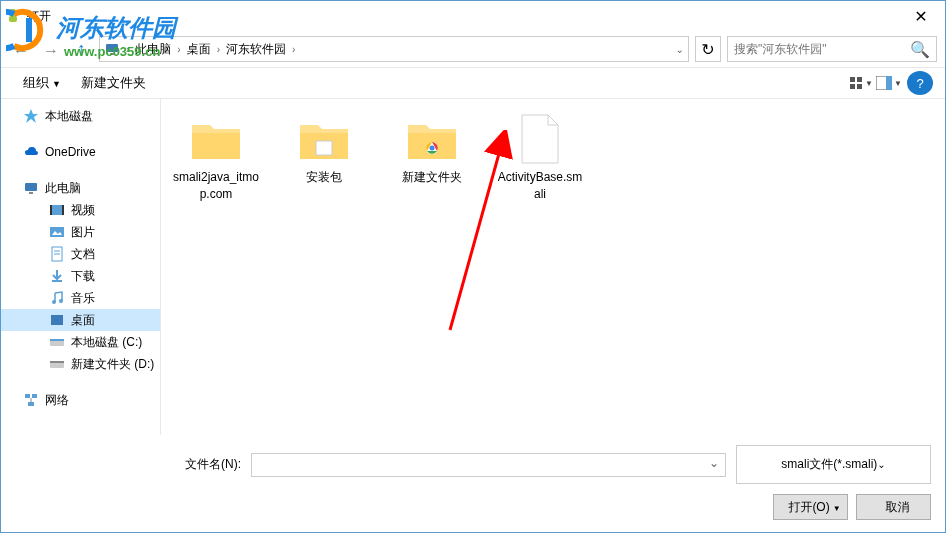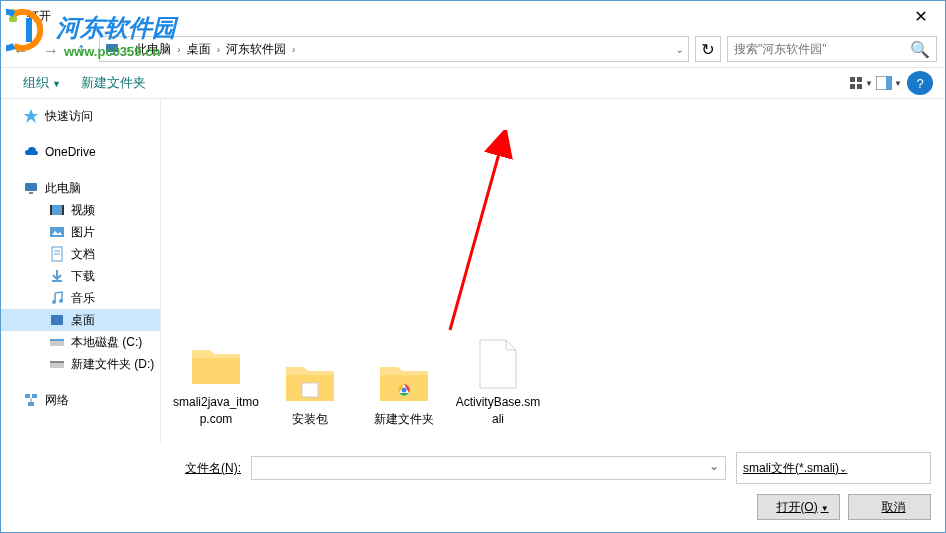--- a/index.html
+++ b/index.html
@@ -19,49 +19,49 @@
 .breadcrumb .pc-icon { width: 16px; height: 16px; margin-right: 4px; }
 .breadcrumb .crumb { padding: 0 4px; cursor: pointer; }
 .breadcrumb .chevron { font-size: 10px; color: #666; padding: 0 2px; }
 .breadcrumb .dropdown { margin-left: auto; font-size: 10px; color: #666; }
 .refresh-btn { width: 26px; height: 26px; border: 1px solid #ccc; display: flex; align-items: center; justify-content: center; cursor: pointer; }
 .search-box { width: 210px; height: 26px; border: 1px solid #ccc; display: flex; align-items: center; padding: 0 6px; }
 .search-box input { flex: 1; border: none; outline: none; font-size: 12px; color: #999; }
 .search-box .search-icon { color: #666; }
 
 .toolbar { height: 32px; display: flex; align-items: center; padding: 0 12px; border-top: 1px solid #e8e8e8; border-bottom: 1px solid #e8e8e8; }
-.toolbar .tb-item { font-size: 13px; color: #0f766e; cursor: pointer; padding: 4px 10px; }
+.toolbar .tb-item { font-size: 13px; color: #000000; cursor: pointer; padding: 4px 10px; }
 .toolbar .tb-item .dd { font-size: 9px; margin-left: 3px; }
 .toolbar .spacer { flex: 1; }
 .toolbar .view-btn { width: 28px; height: 24px; display: flex; align-items: center; justify-content: center; cursor: pointer; color: #444; border: 1px solid transparent; }
 .toolbar .view-btn .dd { font-size: 8px; margin-left: 2px; }
 .toolbar .help-btn { width: 26px; height: 24px; border-radius: 50%; background: #1979ca; color: #fff; display: flex; align-items: center; justify-content: center; font-size: 13px; margin-left: 4px; cursor: pointer; }
 
 .body { flex: 1; display: flex; overflow: hidden; }
 
 .sidebar { width: 160px; border-right: 1px solid #e8e8e8; padding: 6px 0; overflow-y: auto; }
 .side-item { display: flex; align-items: center; height: 22px; padding-left: 22px; font-size: 12px; cursor: pointer; gap: 6px; }
 .side-item.child { padding-left: 48px; }
 .side-item.selected { background: #cce8ff; }
 .side-item .icon { width: 16px; height: 16px; flex-shrink: 0; }
 .side-spacer { height: 14px; }
 
-.content { flex: 1; padding: 14px 10px; display: flex; gap: 4px; align-items: flex-end; }
+.content { flex: 1; padding: 14px 10px; display: flex; gap: 18px; align-items: flex-start; }
 .file-item { width: 90px; display: flex; flex-direction: column; align-items: center; cursor: pointer; }
 .file-item .thumb { width: 64px; height: 52px; display: flex; align-items: center; justify-content: center; }
 .file-item .label { font-size: 12px; text-align: center; margin-top: 4px; line-height: 1.4; word-break: break-all; }
 
-.footer { padding: 10px 14px 12px; text-decoration: underline; }
+.footer { padding: 10px 14px 12px; }
 .footer-row { display: flex; align-items: center; gap: 10px; justify-content: flex-end; }
 .footer-row .fn-label { font-size: 12px; }
 .footer-row .fn-input { width: 475px; height: 24px; border: 1px solid #ccc; padding: 0 6px; font-size: 12px; position: relative; }
 .footer-row .fn-input::after { content: "⌄"; position: absolute; right: 6px; top: 2px; color: #666; }
-.footer-row .filter-select { width: 195px; height: 32px; border: 1px solid #ccc; font-size: 12px; padding: 0 6px; display: flex; align-items: center; justify-content: flex-start; cursor: pointer; }
+.footer-row .filter-select { width: 195px; height: 39px; border: 1px solid #ccc; font-size: 12px; padding: 0 6px; display: flex; align-items: center; justify-content: center; cursor: pointer; }
 .footer-btns { display: flex; gap: 8px; justify-content: flex-end; margin-top: 10px; }
-.footer-btns button { width: 83px; height: 26px; font-size: 12px; border: 1px solid #adadad; background: #e1e1e1; cursor: pointer; padding-left: 8px; }
+.footer-btns button { width: 75px; height: 26px; font-size: 12px; border: 1px solid #adadad; background: #e1e1e1; cursor: pointer; padding-left: 8px; }
 .footer-btns button .dd { font-size: 8px; margin-left: 3px; }
 
 .watermark { position: absolute; top: 6px; left: 6px; z-index: 100; pointer-events: none; }
 .arrow-overlay { position: absolute; left: 430px; top: 130px; z-index: 50; pointer-events: none; }
 </style>
 </head>
 <body>
 
 <div class="dialog">
 
@@ -142,21 +142,21 @@
     </div>
     <div class="help-btn">?</div>
   </div>
 
   <div class="body">
     <div class="sidebar">
       <div class="side-item">
         <svg class="icon" viewBox="0 0 16 16">
             <polygon points="8,1 10,6 15,6 11,9 13,15 8,11 3,15 5,9 1,6 6,6" fill="#4fb0e8"></polygon>
           </svg>
-        <span>快速访问</span>
+        <span>本地磁盘</span>
       </div>
       <div class="side-spacer"></div>
       <div class="side-item">
         <svg class="icon" viewBox="0 0 16 16">
             <path d="M4 11 Q2 11 2 8 Q2 6 5 6 Q5 3 9 3 Q13 3 13 7 Q15 7 15 9 Q15 11 13 11 Z" fill="#0a68ca"></path>
           </svg>
         <span>OneDrive</span>
       </div>
       <div class="side-spacer"></div>
       <div class="side-item">

